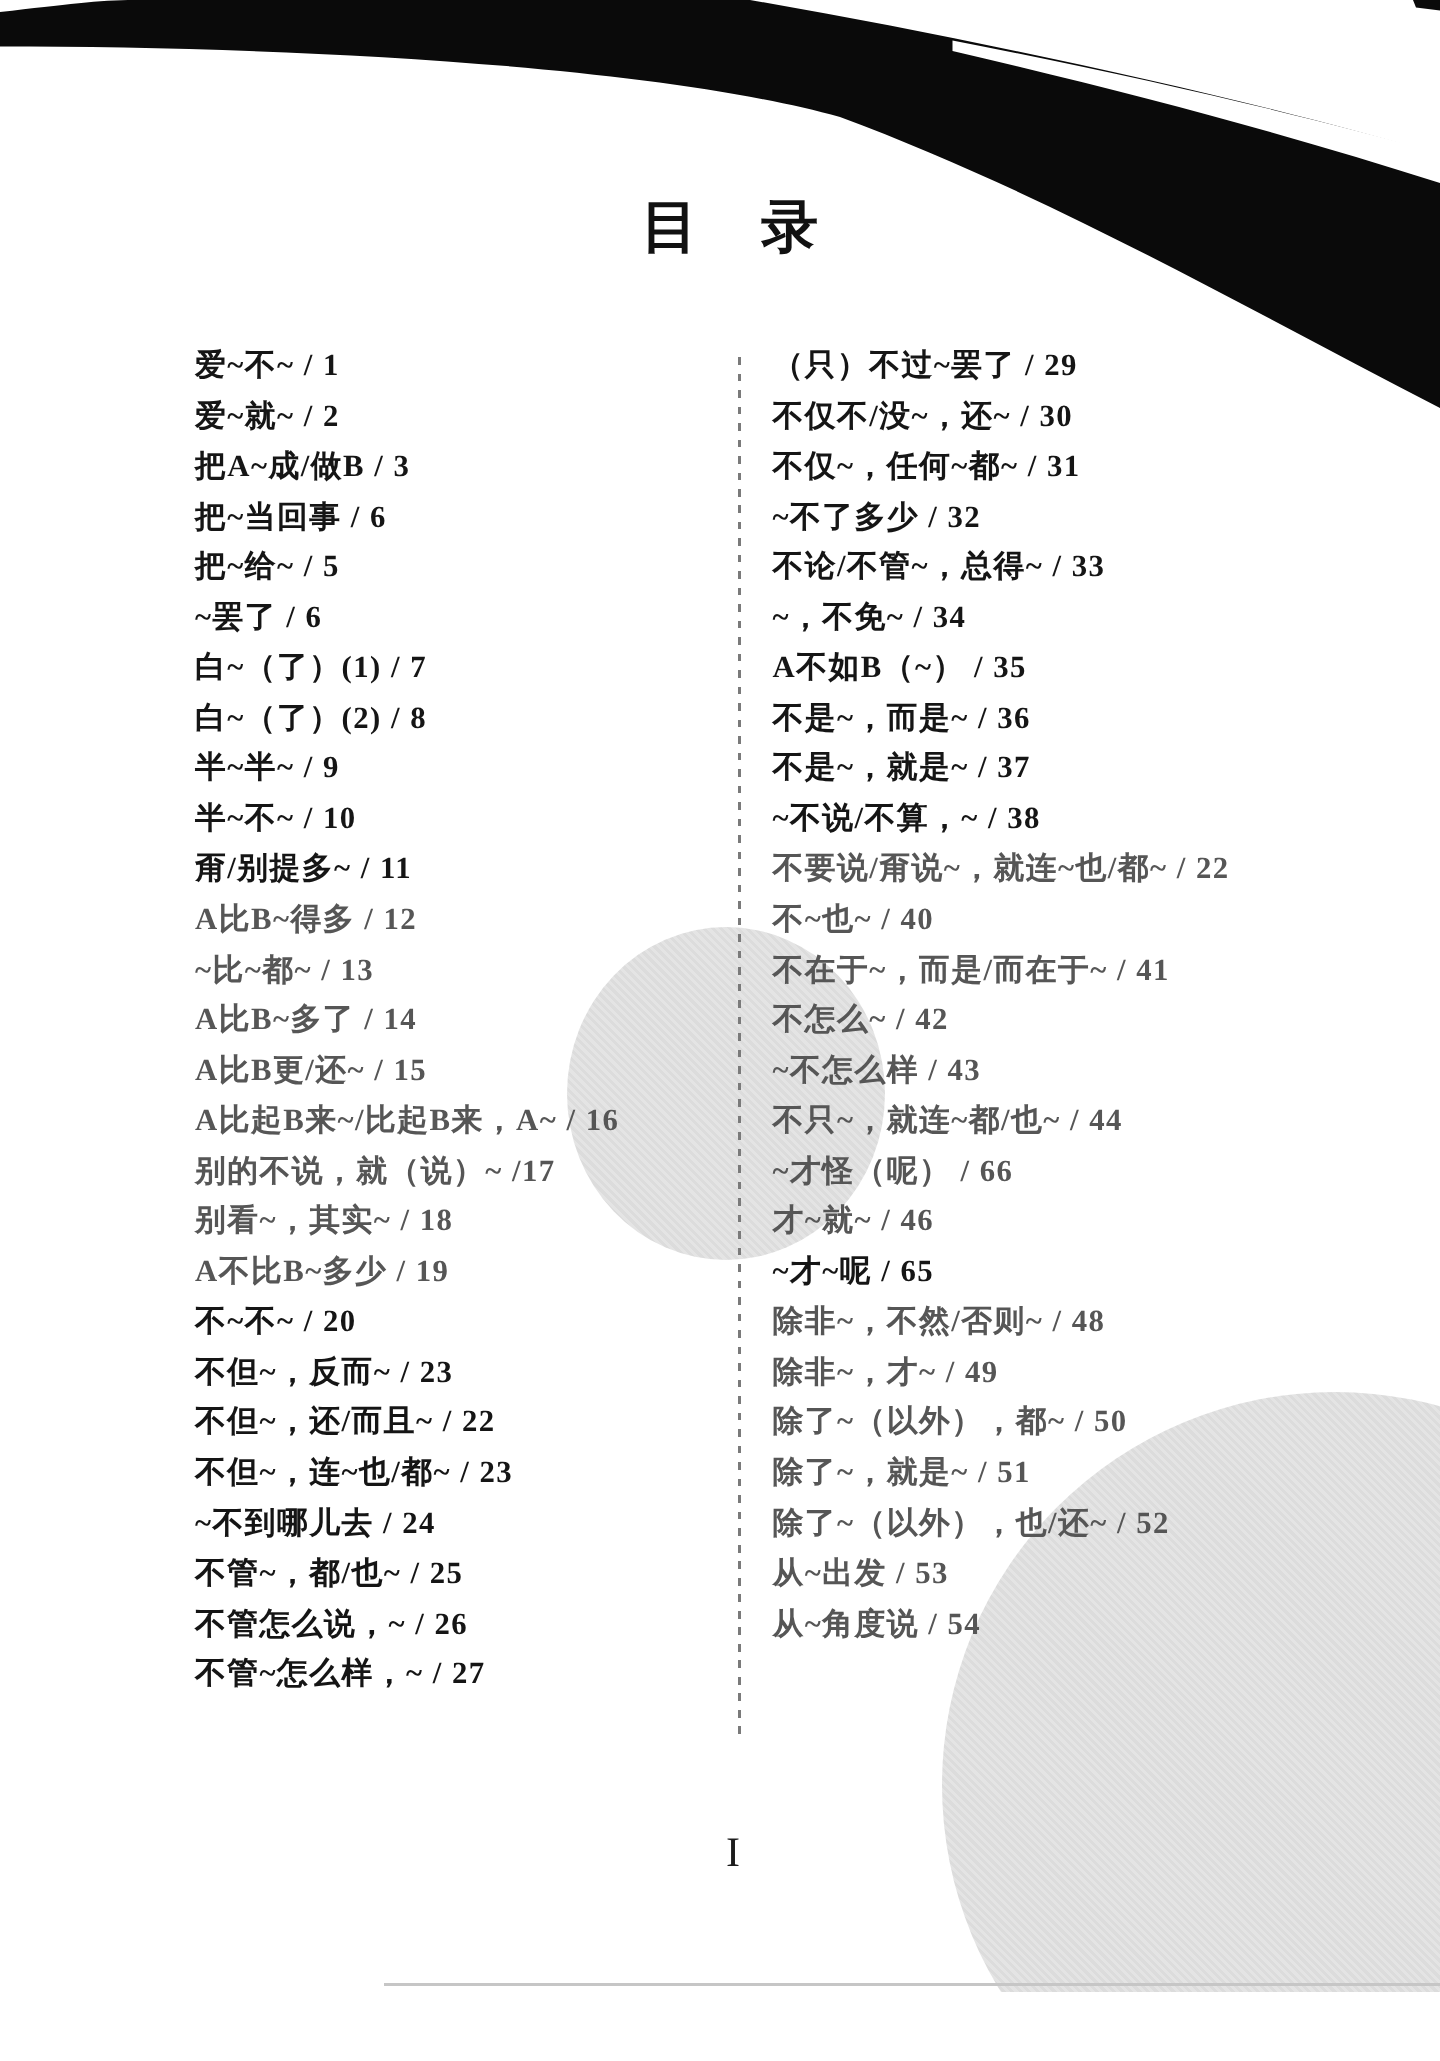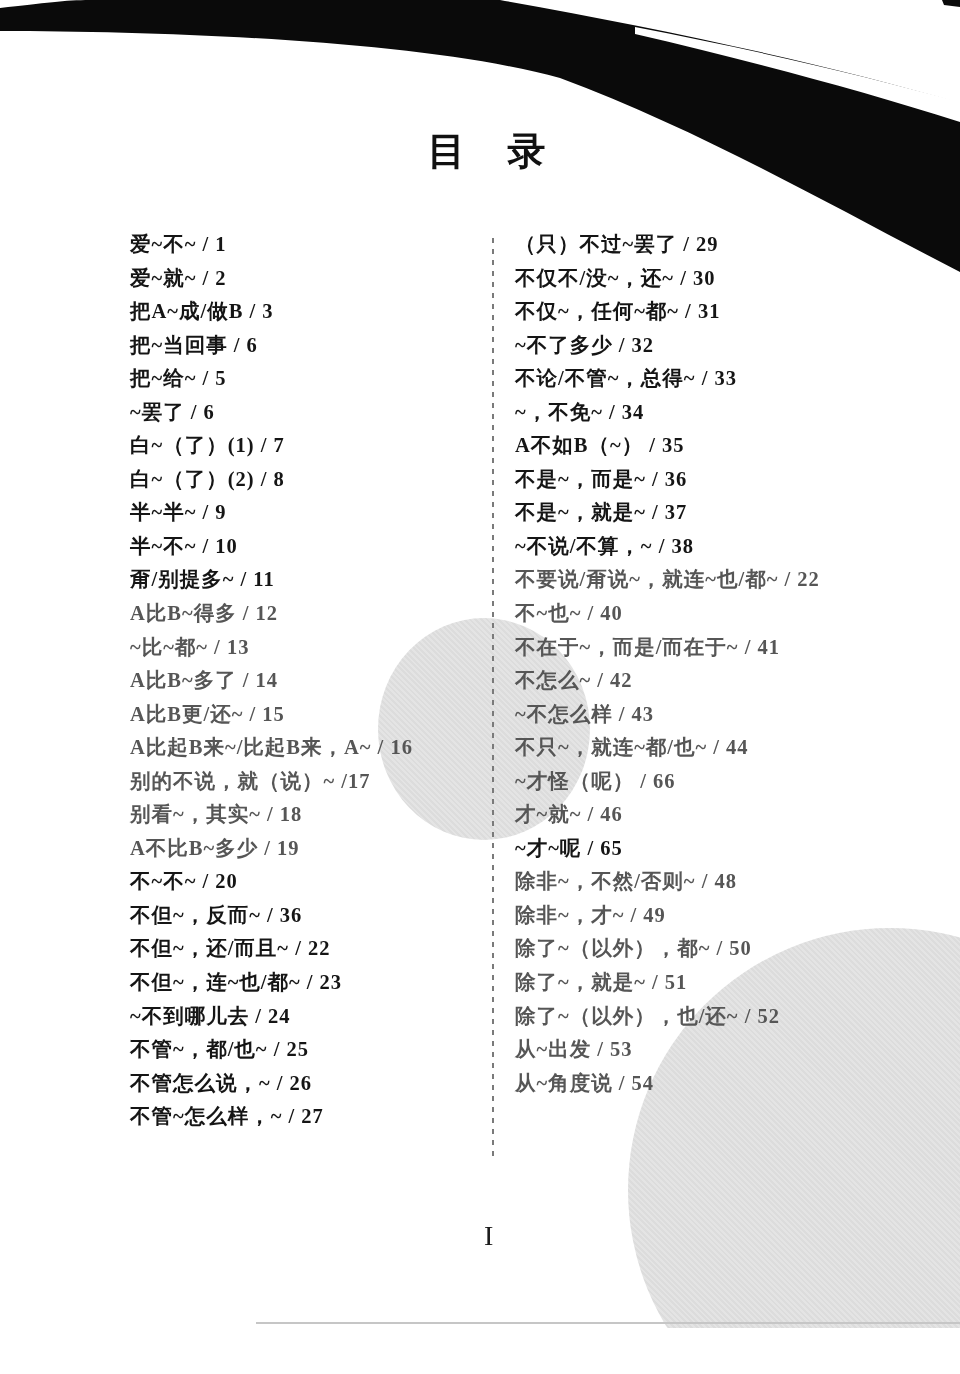--- a/index.html
+++ b/index.html
@@ -100,21 +100,21 @@
     <div class="entry dark">甭/别提多~ / 11</div>
     <div class="entry light">A比B~得多 / 12</div>
     <div class="entry light">~比~都~ / 13</div>
     <div class="entry light">A比B~多了 / 14</div>
     <div class="entry light">A比B更/还~ / 15</div>
     <div class="entry light">A比起B来~/比起B来，A~ / 16</div>
     <div class="entry light">别的不说，就（说）~ /17</div>
     <div class="entry light">别看~，其实~ / 18</div>
     <div class="entry light">A不比B~多少 / 19</div>
     <div class="entry dark">不~不~ / 20</div>
-    <div class="entry dark">不但~，反而~ / 36</div>
+    <div class="entry dark">不但~，反而~ / 23</div>
     <div class="entry dark">不但~，还/而且~ / 22</div>
     <div class="entry dark">不但~，连~也/都~ / 23</div>
     <div class="entry dark">~不到哪儿去 / 24</div>
     <div class="entry dark">不管~，都/也~ / 25</div>
     <div class="entry dark">不管怎么说，~ / 26</div>
     <div class="entry dark">不管~怎么样，~ / 27</div>
   </div>
 <div class="toc-column toc-column-right">
     <div class="entry dark">（只）不过~罢了 / 29</div>
     <div class="entry dark">不仅不/没~，还~ / 30</div>

